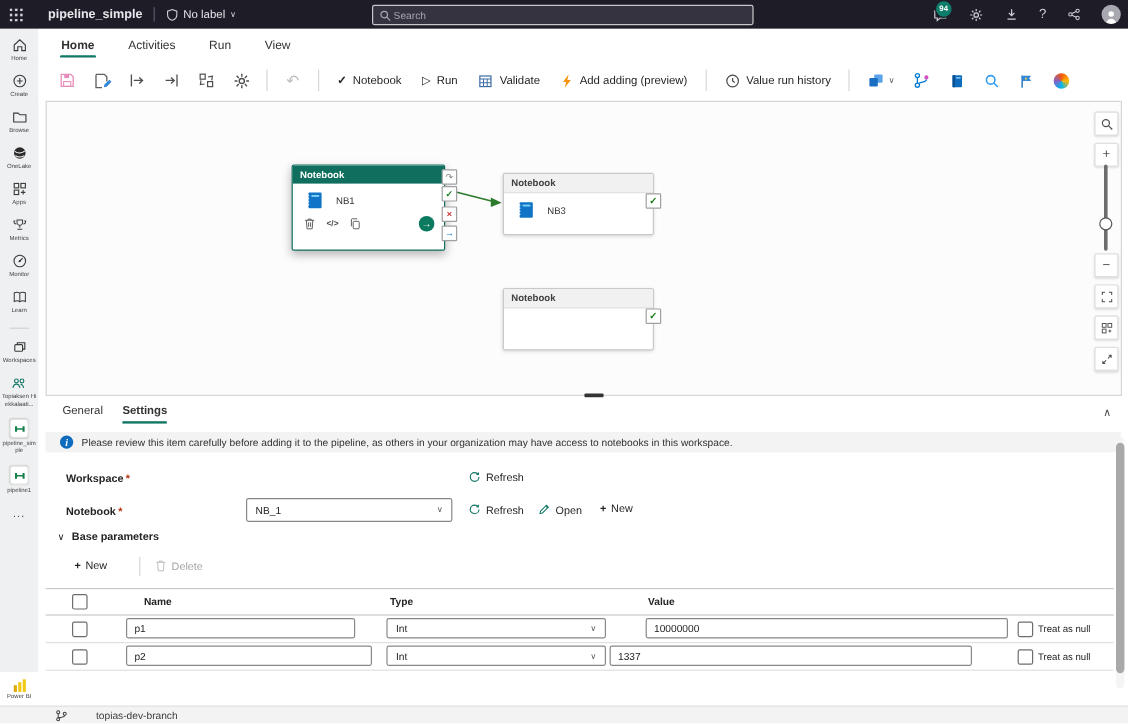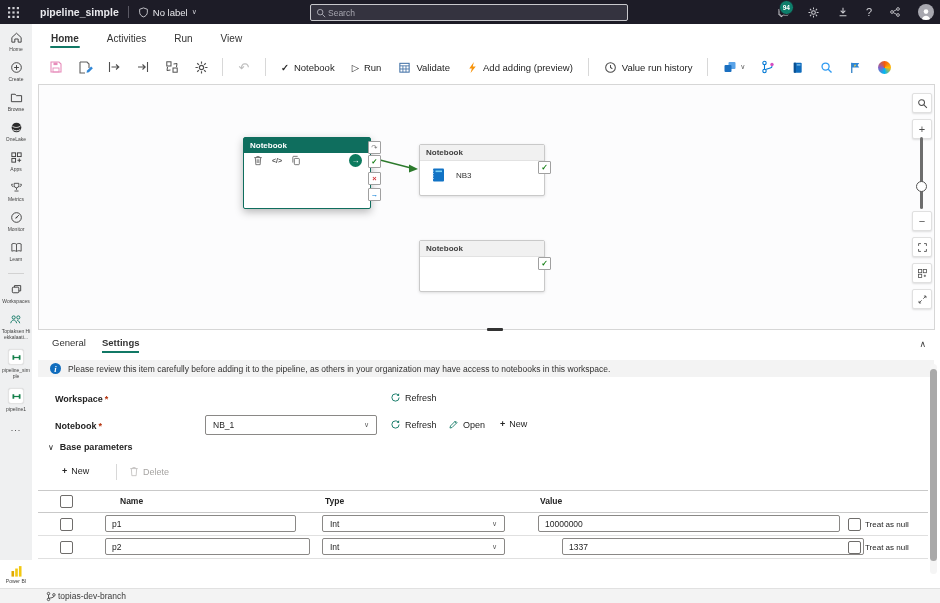--- a/index.html
+++ b/index.html
@@ -126,21 +126,21 @@
   .tline.dark{background:#c9c9c9}
   .tinput{position:absolute;height:17px;border:1px solid #8a8886;border-radius:2px;font-size:8.5px;
           padding:0 6px;box-sizing:border-box;font-family:"Liberation Sans",sans-serif;color:#242424;outline:0}
   .tnull{position:absolute;display:flex;align-items:center;gap:4px}
   .tnull span{font-size:8px;color:#242424;white-space:nowrap}
   .vscroll{position:absolute;right:3px;top:32px;width:7px;height:210px;background:#f5f5f5;border-radius:4px}
   .vthumb{position:absolute;left:0;top:5px;width:7px;height:192px;background:#a9a9a9;border-radius:4px}
 
   
   .statusbar{position:absolute;left:0;top:588px;width:940px;height:15px;background:#f3f3f3;
-             border-top:1px solid #e1e1e1;display:flex;align-items:center;gap:2px;
+             border-top:1px solid #e1e1e1;display:flex;align-items:center;gap:24px;
              padding-left:46px;box-sizing:border-box}
   .statusbar span{font-size:8.5px;color:#3b3b3b}
 </style>
 </head>
 <body>
 
 <div class="app">
 
   <div class="topbar">
     <div class="waffle">
@@ -471,20 +471,35 @@
 
   <div class="canvas">
 
     <svg class="abs" style="left:0;top:0" width="895" height="244">
       <path d="M341 75 L372 83" stroke="#2c7a2c" stroke-width="1.3" fill="none"></path>
       <polygon points="379,84 370,79.5 370,87.5" fill="#2c7a2c"></polygon>
     </svg>
 
     <div class="node selected" style="left:204px;top:52px;width:126px;height:70px">
       <div class="node-hd">Notebook</div>
+      <div class="node-body">
+        <span>
+            <svg width="16" height="16" viewBox="0 0 16 16">
+              <rect x="3" y="1.5" width="11" height="13" rx="1" fill="#1173c5"></rect>
+              <rect x="5.5" y="3.5" width="6.5" height="1.6" fill="#7ad0f5"></rect>
+              <g fill="#e8f4ff">
+                <circle cx="2.9" cy="4" r=".8"></circle>
+                <circle cx="2.9" cy="6.5" r=".8"></circle>
+                <circle cx="2.9" cy="9" r=".8"></circle>
+                <circle cx="2.9" cy="11.5" r=".8"></circle>
+              </g>
+            </svg>
+          </span>
+        <span class="node-name">NB1</span>
+      </div>
       <div class="node-tools">
         <span>
             <svg width="10" height="11" viewBox="0 0 12 13">
               <path d="M1.5 3h9M4.5 3V1.8h3V3M2.8 3l.6 8.5h5.2L9.2 3M5 5v4.5M7 5v4.5" fill="none" stroke="#4f4f4f" stroke-width=".9"></path>
             </svg>
           </span>
         <span class="code-g">&lt;/&gt;</span>
         <span>
             <svg width="10" height="11" viewBox="0 0 12 13">
               <rect x="4" y="4" width="6" height="7.5" rx="1" fill="none" stroke="#4f4f4f" stroke-width=".9"></rect>
@@ -650,21 +665,21 @@
     </div>
     <div class="tline" style="top:203px"></div>
 
     <div>
       <div class="cb abs" style="left:28px;top:209px"></div>
       <input class="tinput" style="left: 73px; top: 206px; width: 205px;" value="p2">
       <div class="combo" style="left:290px;top:206px;width:183px;height:17px">
         <span class="cval">Int</span>
         <span class="cchev">∨</span>
       </div>
-      <input class="tinput" style="left: 530px; top: 206px; width: 302px;" value="1337">
+      <input class="tinput" style="left: 476px; top: 206px; width: 302px;" value="1337">
       <div class="tnull" style="left:816px;top:209px">
         <div class="cb"></div>
         <span>Treat as null</span>
       </div>
     </div>
     <div class="tline" style="top:226px"></div>
 
     <div class="vscroll">
         <div class="vthumb"></div>
       </div>

